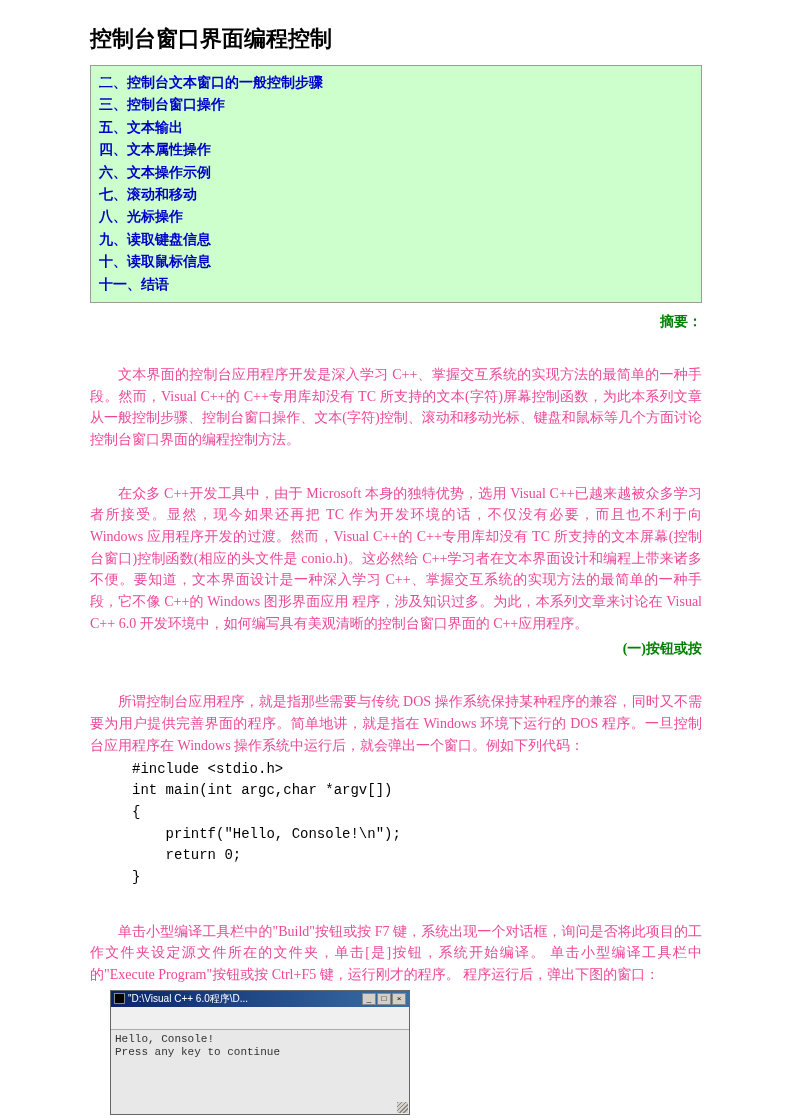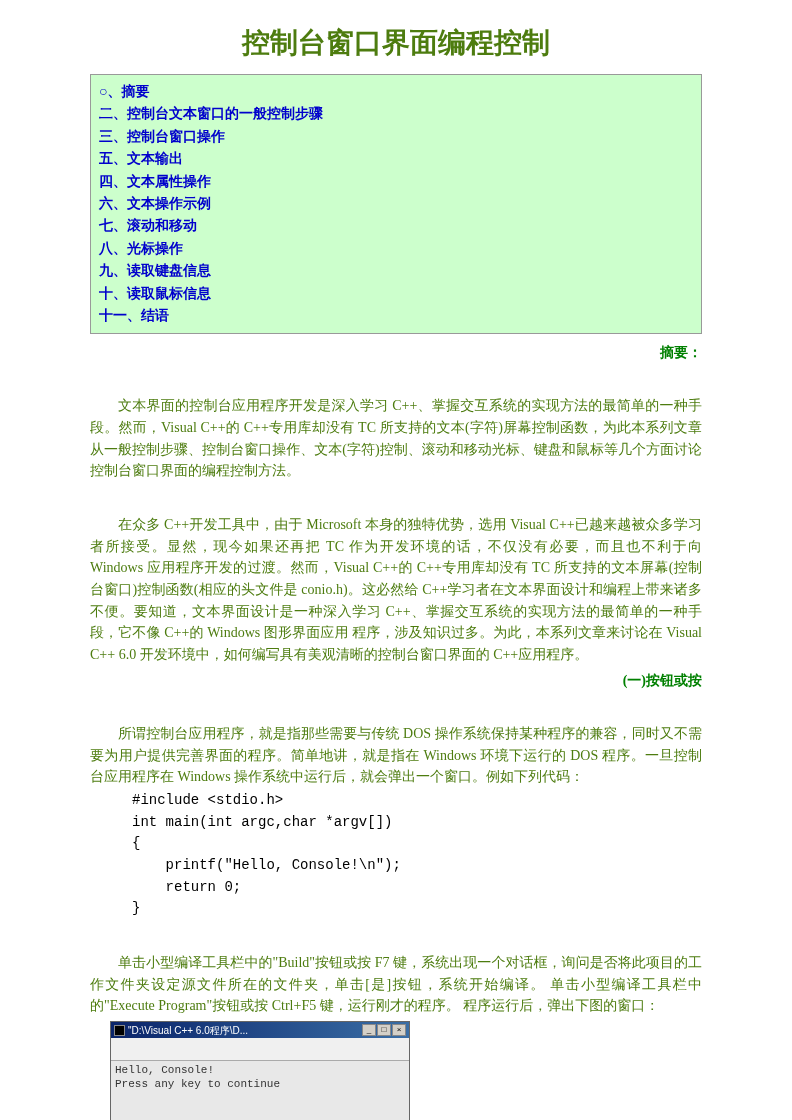--- a/index.html
+++ b/index.html
@@ -6,23 +6,23 @@
   body {
     font-family: SimSun, "宋体", serif;
     background: #fff;
     width: 792px;
     margin: 0 auto;
     padding: 10px 90px 20px 90px;
     font-size: 14px;
     line-height: 1.5;
   }
   .main-title {
-    text-align: center;
-    color: #4d7c0f;
-    font-size: 28px;
+    text-align: left;
+    color: #000000;
+    font-size: 22px;
     font-weight: bold;
     margin: 12px 0 10px 0;
     font-family: SimSun, serif;
   }
   .toc-box {
     background: #ccffcc;
     border: 1px solid #999;
     padding: 6px 8px;
     margin-bottom: 8px;
   }
@@ -35,21 +35,21 @@
   }
   .section-label {
     text-align: right;
     color: #008000;
     font-weight: bold;
     font-size: 14px;
     margin: 4px 0 2px 0;
   }
   .para {
     text-indent: 2em;
-    color: #4d7c0f;
+    color: #ec4899;
     font-size: 14px;
     line-height: 1.55;
     margin-bottom: 2px;
     text-align: justify;
     margin-top: 32px;
   }
   .code-block {
     margin: 2px 0 2px 3em;
     font-family: SimSun, "Courier New", monospace;
     font-size: 14px;
@@ -123,21 +123,20 @@
     height: 11px;
     background: repeating-linear-gradient(135deg, #888 0 1px, #d4d0c8 1px 3px);
   }
 </style>
 </head>
 <body>
 
 <h1 class="main-title">控制台窗口界面编程控制</h1>
 
 <div class="toc-box">
-  <div class="toc-item">○、摘要</div>
   <div class="toc-item">二、控制台文本窗口的一般控制步骤</div>
   <div class="toc-item">三、控制台窗口操作</div>
   <div class="toc-item">五、文本输出</div>
   <div class="toc-item">四、文本属性操作</div>
   <div class="toc-item">六、文本操作示例</div>
   <div class="toc-item">七、滚动和移动</div>
   <div class="toc-item">八、光标操作</div>
   <div class="toc-item">九、读取键盘信息</div>
   <div class="toc-item">十、读取鼠标信息</div>
   <div class="toc-item">十一、结语</div>

